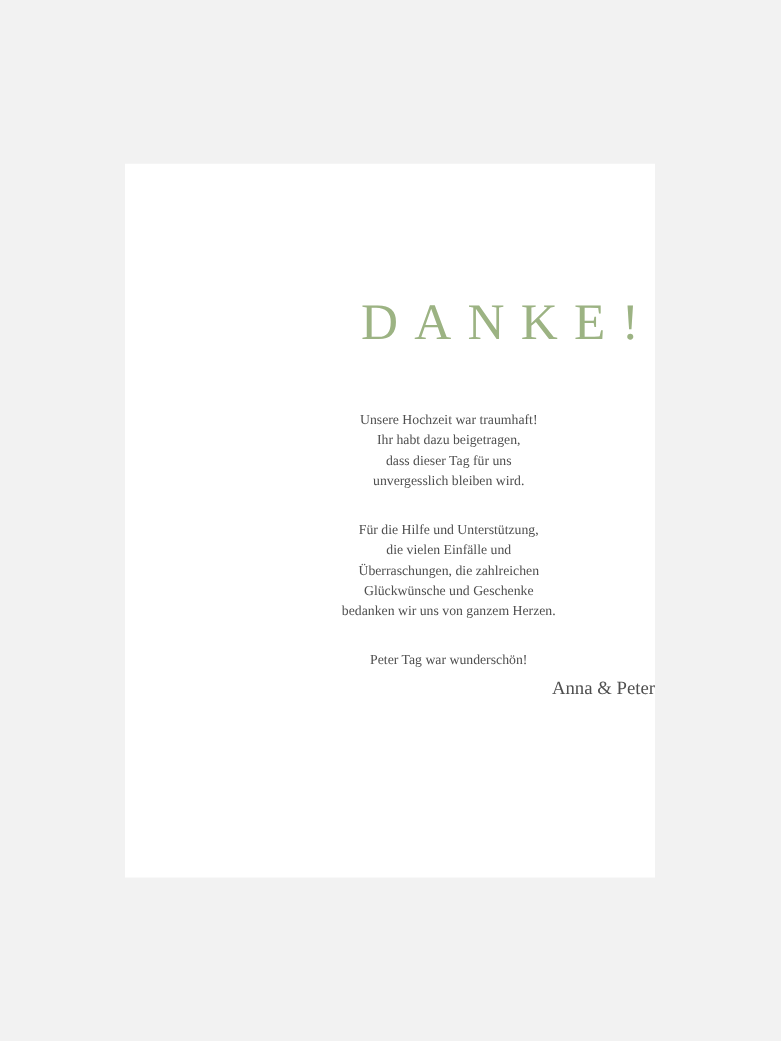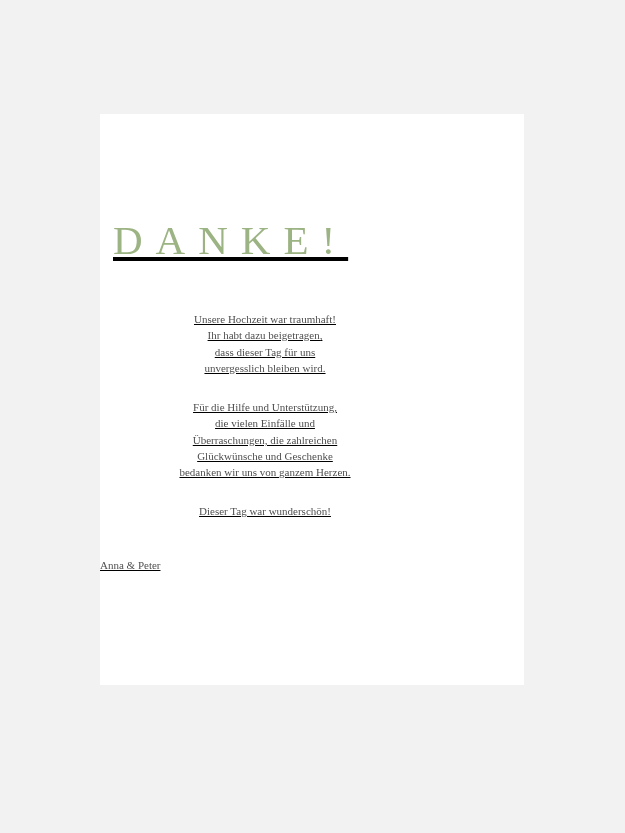--- a/index.html
+++ b/index.html
@@ -17,29 +17,28 @@
     position: relative;
     width: 625px;
     height: 833px;
     display: flex;
     align-items: center;
     justify-content: center;
   }
   .card {
     position: absolute;
     left: 100px;
-    top: 114px;
+    top: 131px;
     width: 424px;
     height: 571px;
     background: #ffffff;
     box-sizing: border-box;
     display: flex;
     flex-direction: column;
-    align-items: flex-start;
-    text-decoration: underline;
+    align-items: flex-end;
   }
   .card-title {
     margin-top: 106px;
     font-family: "Liberation Serif", serif;
     font-size: 41px;
     letter-spacing: 13px;
     text-indent: 13px;
     color: #9cb383;
     font-weight: 400;
     line-height: 1;
@@ -54,34 +53,34 @@
     font-size: 11px;
     line-height: 1.48;
   }
   .para {
     margin: 0;
   }
   .para + .para {
     margin-top: 23px;
   }
   .signature {
-    margin-top: 38px;
+    margin-top: 4px;
     text-align: center;
     color: #4f4f4f;
     font-family: "Liberation Serif", serif;
-    font-size: 11px;
+    font-size: 15px;
     line-height: 1.4;
   }
 </style>
 </head>
 <body>
 
 <div class="stage">
   <div class="card">
     <div class="card-title">DANKE!</div>
     <div class="card-body">
       <p class="para">Unsere Hochzeit war traumhaft!<br>Ihr habt dazu beigetragen,<br>dass dieser Tag für uns<br>unvergesslich bleiben wird.</p>
       <p class="para">Für die Hilfe und Unterstützung,<br>die vielen Einfälle und<br>Überraschungen, die zahlreichen<br>Glückwünsche und Geschenke<br>bedanken wir uns von ganzem Herzen.</p>
-      <p class="para">Dieser Tag war wunderschön!</p>
+      <p class="para">Peter Tag war wunderschön!</p>
     </div>
     <div class="signature">Anna &amp; Peter</div>
   </div>
 </div>
 
 </body></html>

